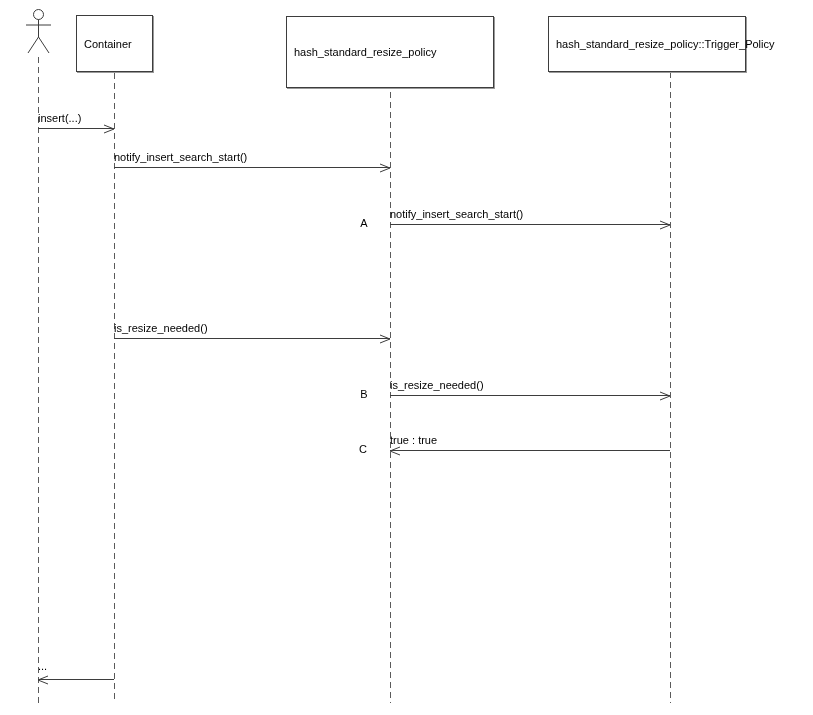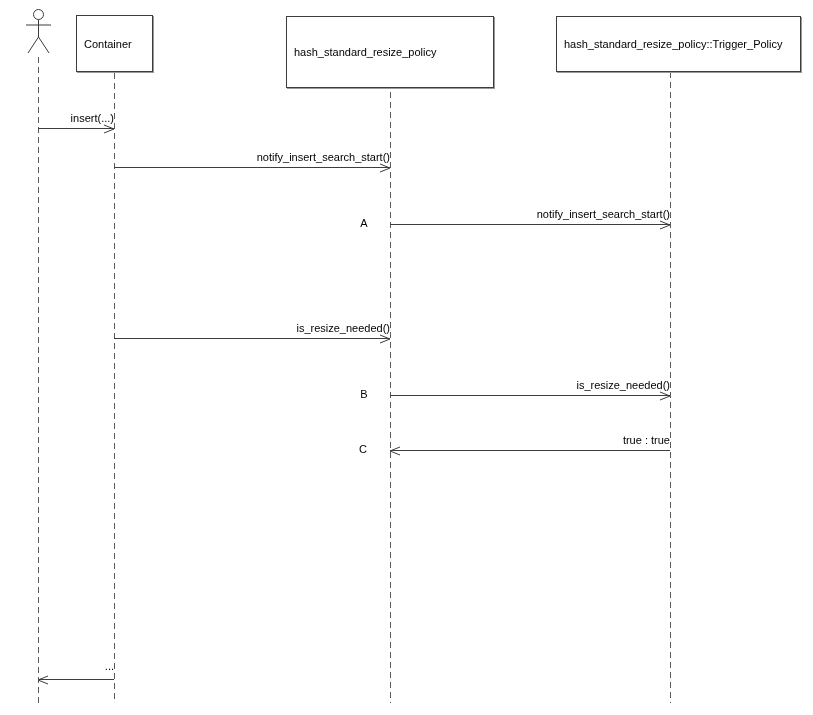--- a/index.html
+++ b/index.html
@@ -21,21 +21,21 @@
     background: #ffffff;
     border: 1px solid #3d3d3d;
     box-shadow: 1px 1px 0 0 #999999;
     display: flex;
     align-items: center;
     padding-left: 7px;
     white-space: nowrap;
   }
   .pbox-container { left: 76px;  top: 15px; width: 77px;  height: 57px; }
   .pbox-hsrp      { left: 286px; top: 16px; width: 208px; height: 72px; }
-  .pbox-trigger   { left: 548px; top: 16px; width: 245px; height: 56px; margin-left: 8px; }
+  .pbox-trigger   { left: 548px; top: 16px; width: 198px; height: 56px; }
 
   
   .lifeline {
     position: absolute;
     width: 1px;
     background: repeating-linear-gradient(180deg, #5a5a5a 0px, #5a5a5a 6px, transparent 6px, transparent 10px);
   }
   .ll-actor     { left: 38px;  top: 57px; height: 646px; }
   .ll-container { left: 114px; top: 73px; height: 630px; }
   .ll-hsrp      { left: 390px; top: 72px; height: 631px; }
@@ -49,21 +49,21 @@
   .msg-line {
     position: absolute;
     left: 0; right: 0; top: 0;
     height: 1px;
     background: #3d3d3d;
   }
   .msg-label {
     position: absolute;
     left: 0; right: 0;
     bottom: 4px;
-    text-align: right;
+    text-align: left;
     white-space: nowrap;
   }
   .msg-label .b { font-weight: normal; }
   .label-dots { bottom: 7px; }
   .head { position: absolute; top: -4.5px; }
   .head-right { right: -1px; }
   .head-left  { left: -1px; }
 
   .msg-insert  { left: 38px;  top: 128px; width: 76px;  }
   .msg-notify1 { left: 114px; top: 167px; width: 276px; }

